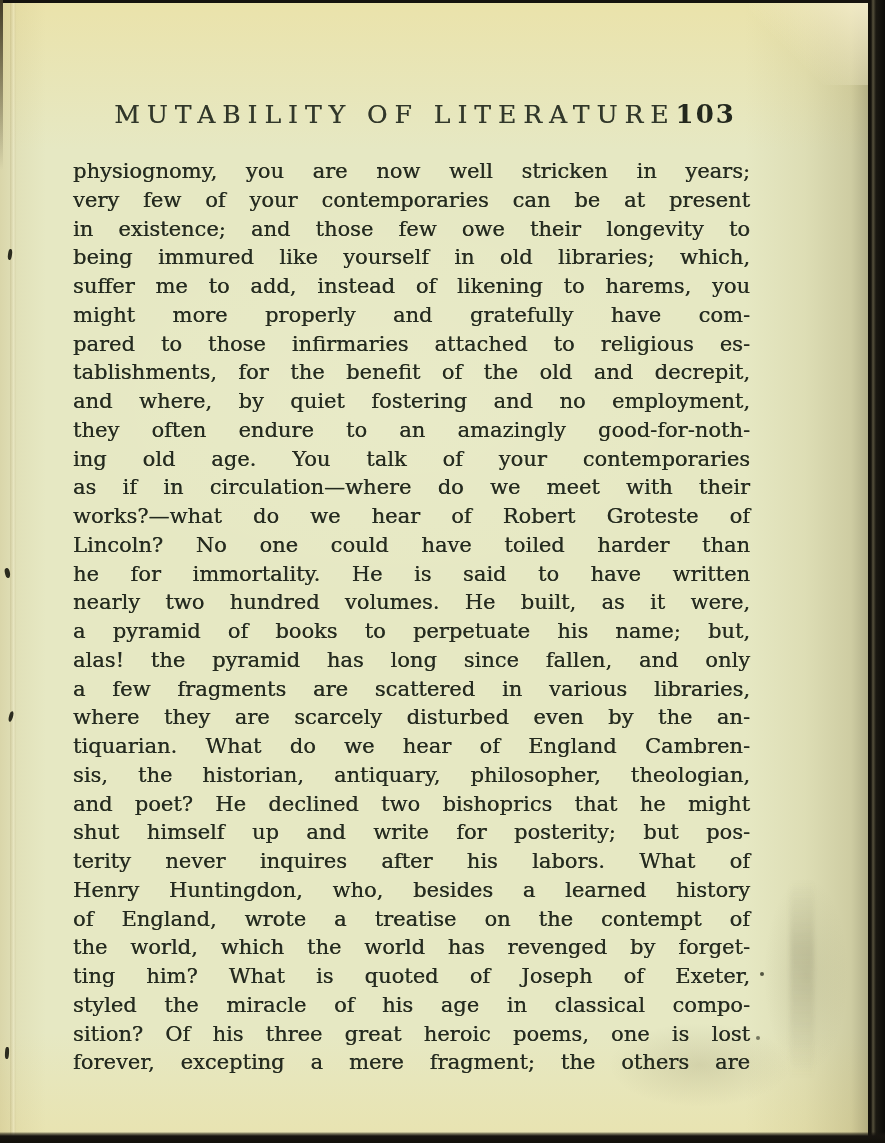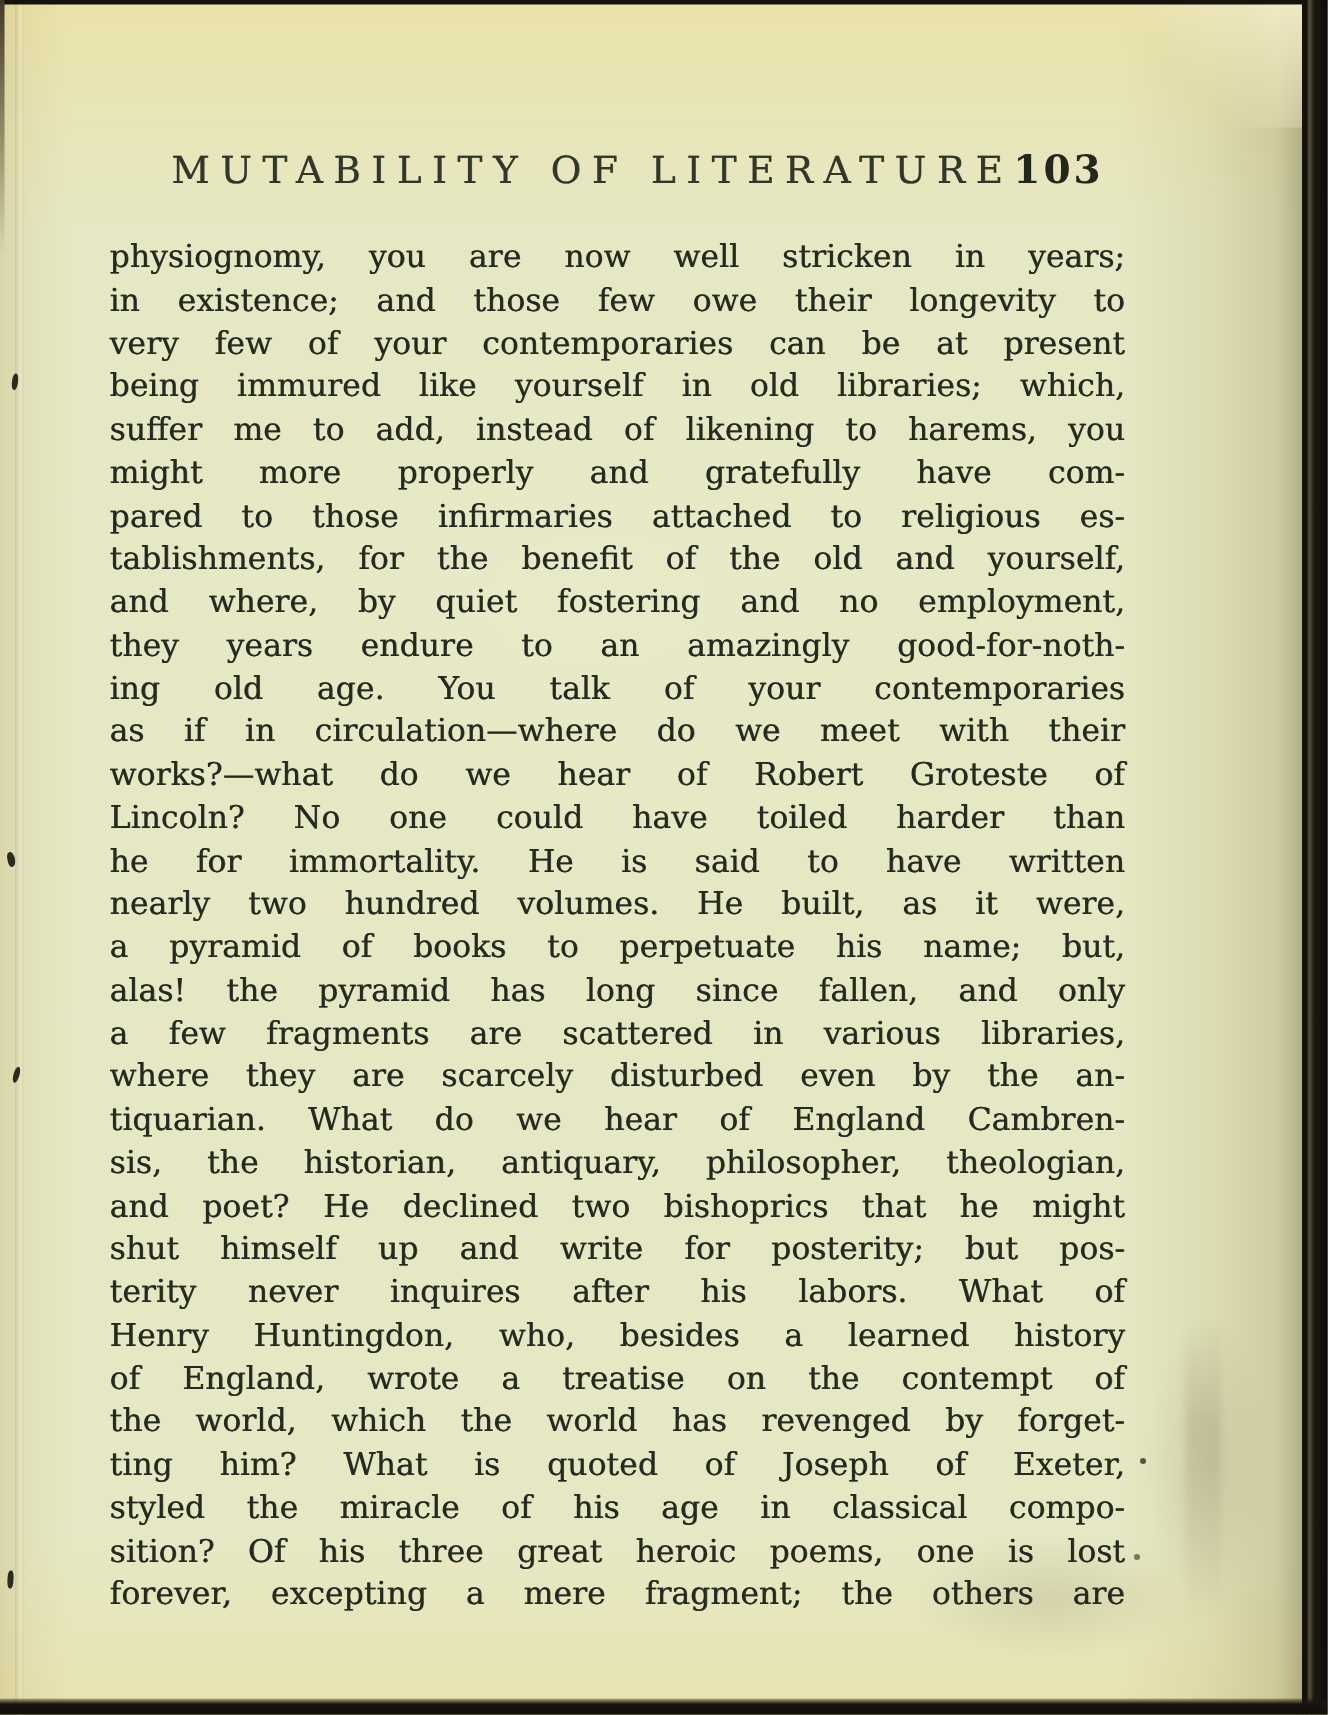--- a/index.html
+++ b/index.html
@@ -102,29 +102,29 @@
     <div class="fold"></div>
     <div class="crease-left"></div>
 
     <div class="header">
       <span class="title">MUTABILITY OF LITERATURE</span>
       <span class="pageno">103</span>
     </div>
 
     <div class="body-text">
       <div class="line">physiognomy, you are now well stricken in years;</div>
+      <div class="line">very few of your contemporaries can be at present</div>
       <div class="line">in existence; and those few owe their longevity to</div>
-      <div class="line">very few of your contemporaries can be at present</div>
       <div class="line">being immured like yourself in old libraries; which,</div>
       <div class="line">suffer me to add, instead of likening to harems, you</div>
       <div class="line">might more properly and gratefully have com-</div>
       <div class="line">pared to those infirmaries attached to religious es-</div>
-      <div class="line">tablishments, for the benefit of the old and yourself,</div>
+      <div class="line">tablishments, for the benefit of the old and decrepit,</div>
       <div class="line">and where, by quiet fostering and no employment,</div>
-      <div class="line">they years endure to an amazingly good-for-noth-</div>
+      <div class="line">they often endure to an amazingly good-for-noth-</div>
       <div class="line">ing old age.  You talk of your contemporaries</div>
       <div class="line">as if in circulation—where do we meet with their</div>
       <div class="line">works?—what do we hear of Robert Groteste of</div>
       <div class="line">Lincoln?  No one could have toiled harder than</div>
       <div class="line">he for immortality.  He is said to have written</div>
       <div class="line">nearly two hundred volumes.  He built, as it were,</div>
       <div class="line">a pyramid of books to perpetuate his name; but,</div>
       <div class="line">alas! the pyramid has long since fallen, and only</div>
       <div class="line">a few fragments are scattered in various libraries,</div>
       <div class="line">where they are scarcely disturbed even by the an-</div>

